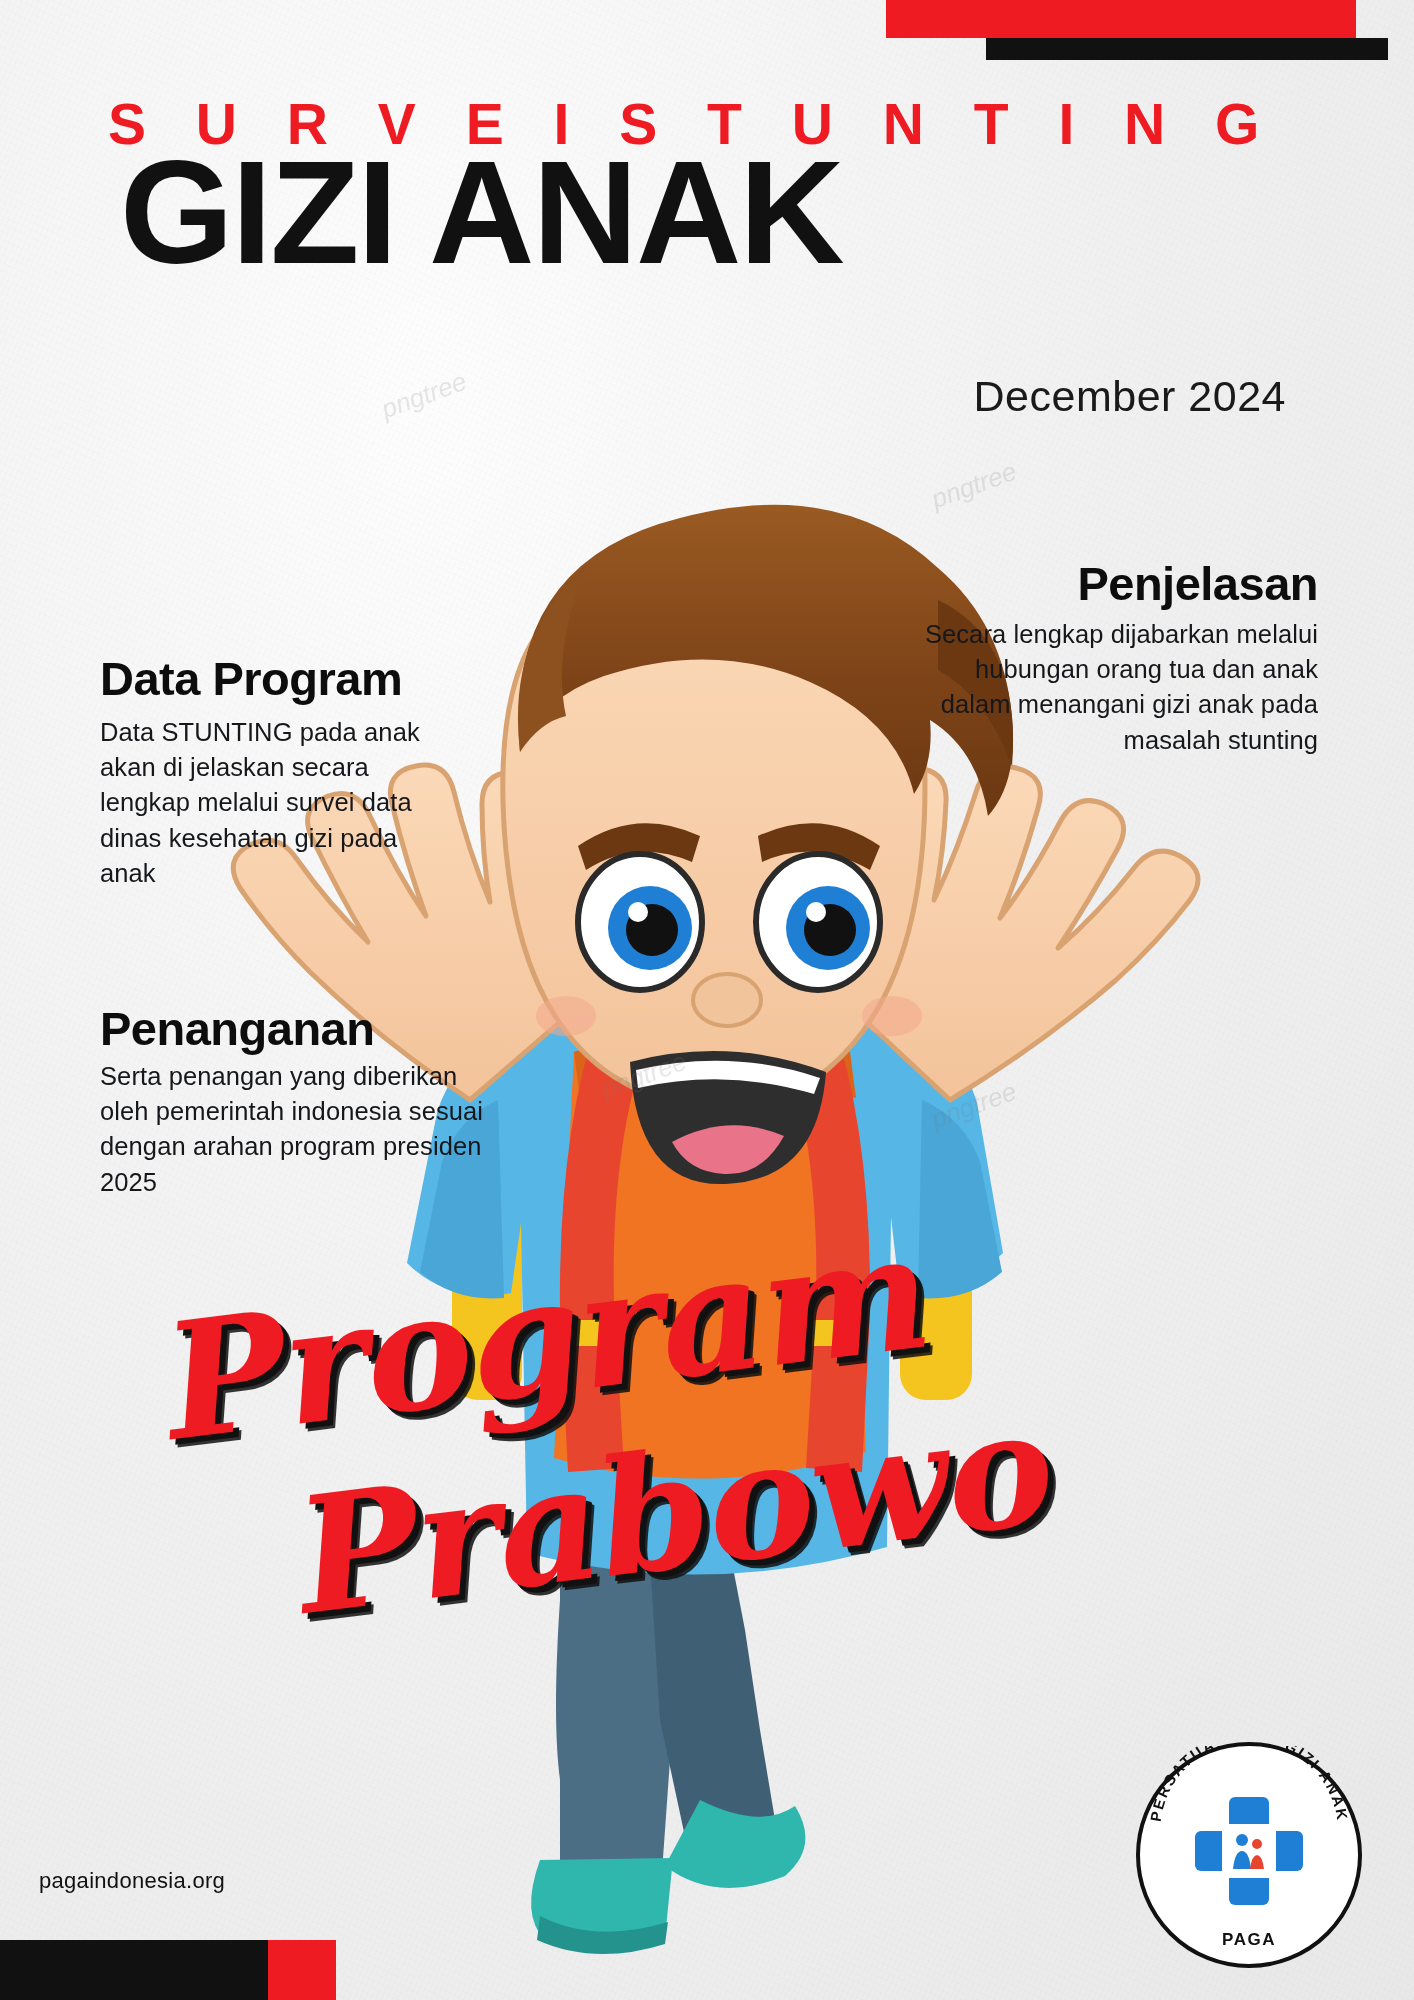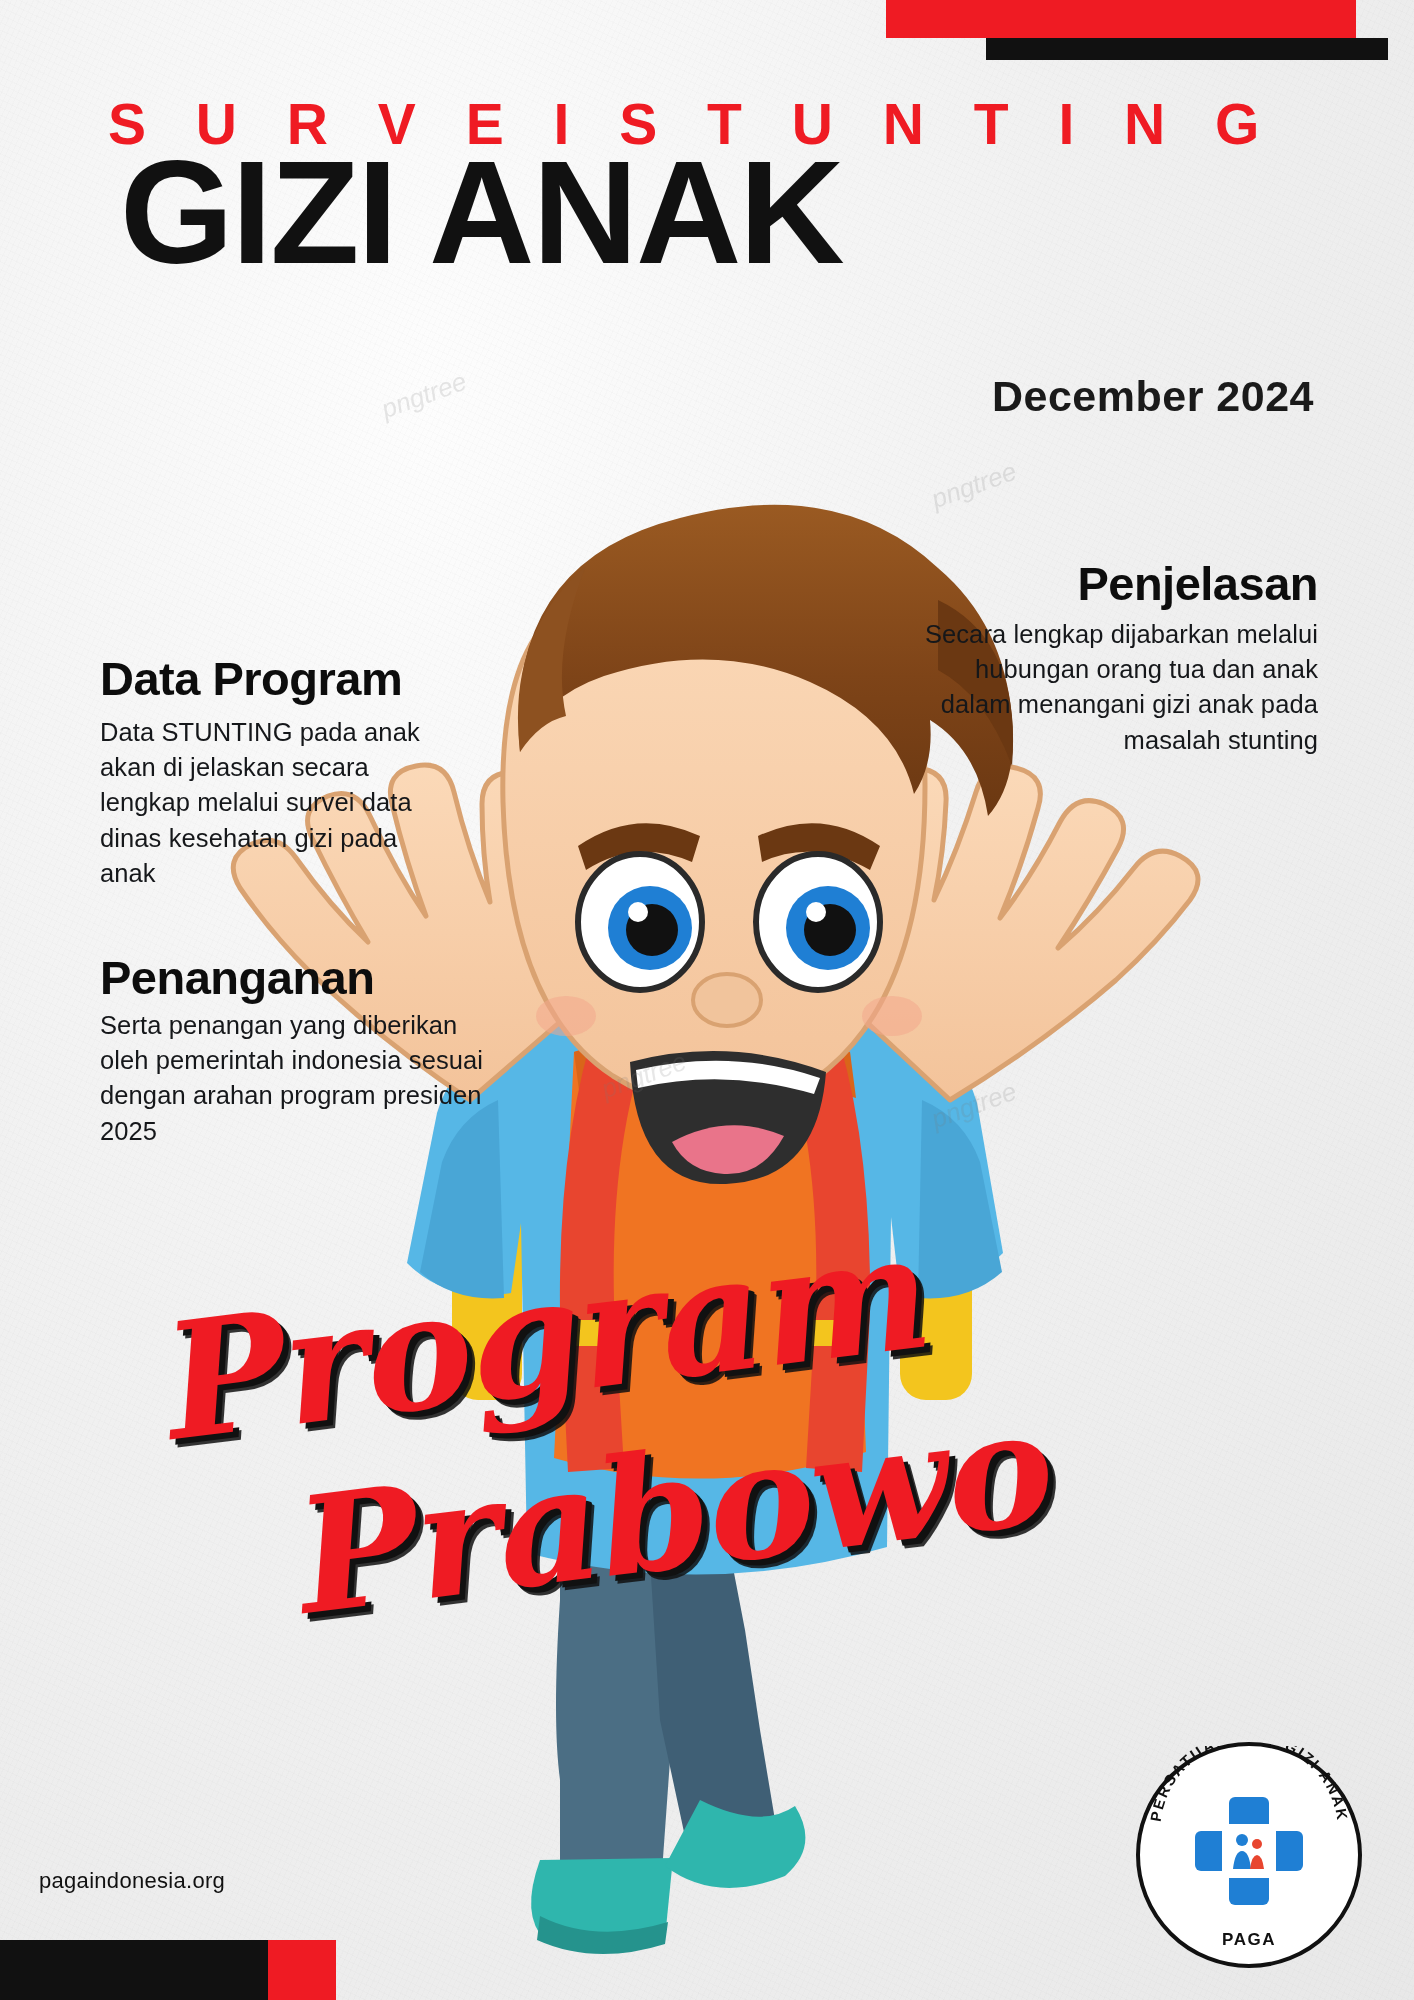--- a/index.html
+++ b/index.html
@@ -69,24 +69,24 @@
     width: 1230px;
     color: #111111;
     font-size: 146px;
     font-weight: 800;
     letter-spacing: -2px;
     line-height: 1.0;
     white-space: nowrap;
   }
   .date {
     position: absolute;
-    right: 100px; top: 372px;
+    right: 128px; top: 372px;
     color: #1a1a1a;
     font-size: 43px;
-    font-weight: 700;
+    font-weight: 400;
     letter-spacing: 0.5px;
     margin-left: 41px;
   }
 
   
   .block-h {
     font-size: 47px;
     font-weight: 800;
     color: #0d0d0d;
     line-height: 1.02;
@@ -111,21 +111,21 @@
   .blk-data {
     position: absolute;
     left: 100px; top: 655px;
     width: 330px;
     text-align: left;
   }
   .blk-data .block-p { margin-top: 12px; }
 
   .blk-penanganan {
     position: absolute;
-    left: 100px; top: 954px;
+    left: 100px; top: 1005px;
     width: 400px;
     text-align: left;
   }
   .blk-penanganan .block-p { margin-top: 6px; }
 
   
   .script {
     position: absolute;
     left: 155px; top: 1290px;
     width: 1120px;

